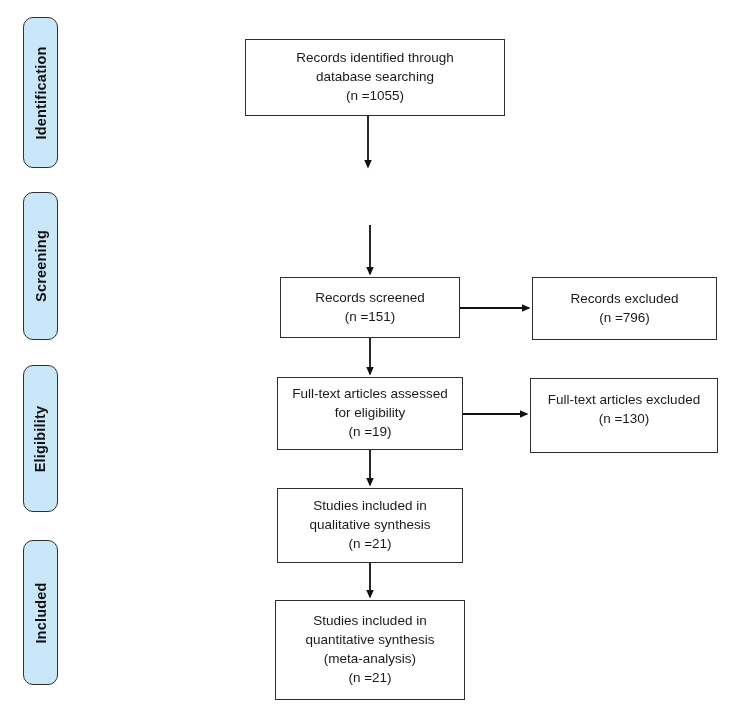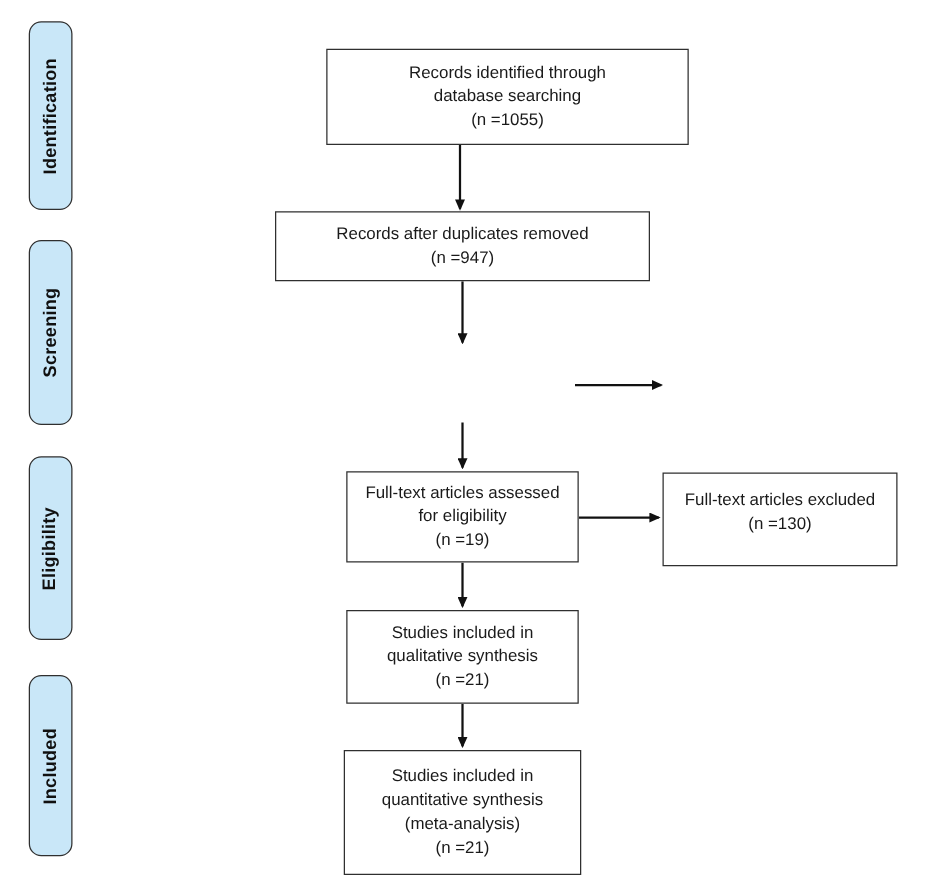--- a/index.html
+++ b/index.html
@@ -75,32 +75,36 @@
   <div class="stage-label" style="top:192px;height:148px;">
     <span class="vtext">Screening</span>
   </div>
   <div class="stage-label" style="top:365px;height:147px;">
     <span class="vtext">Eligibility</span>
   </div>
   <div class="stage-label" style="top:540px;height:145px;">
     <span class="vtext">Included</span>
   </div>
 
-  <div class="flow-box" style="left:245px;top:39px;width:290px;height:77px;margin-left:16px;">
+  <div class="flow-box" style="left:245px;top:39px;width:260px;height:77px;">
     <span class="box-text">Records identified through
 database searching
 (n =1055)</span>
   </div>
 
-  <div class="flow-box" style="left:220px;top:169px;width:300px;height:56px;">
-    <span class="box-text">Records after duplicates removed
-(n =947)</span>
+
+  <div class="flow-box" style="left:280px;top:277px;width:180px;height:61px;">
+    <span class="box-text">Records screened
+(n =151)</span>
   </div>
 
-
+  <div class="flow-box" style="left:532px;top:277px;width:185px;height:63px;">
+    <span class="box-text">Records excluded
+(n =796)</span>
+  </div>
 
   <div class="flow-box" style="left:277px;top:377px;width:186px;height:73px;">
     <span class="box-text">Full-text articles assessed
 for eligibility
 (n =19)</span>
   </div>
 
   <div class="flow-box" style="left:530px;top:378px;width:188px;height:75px;">
     <span class="box-text" style="align-self:flex-start;padding-top:12px;">Full-text articles excluded
 (n =130)</span>

